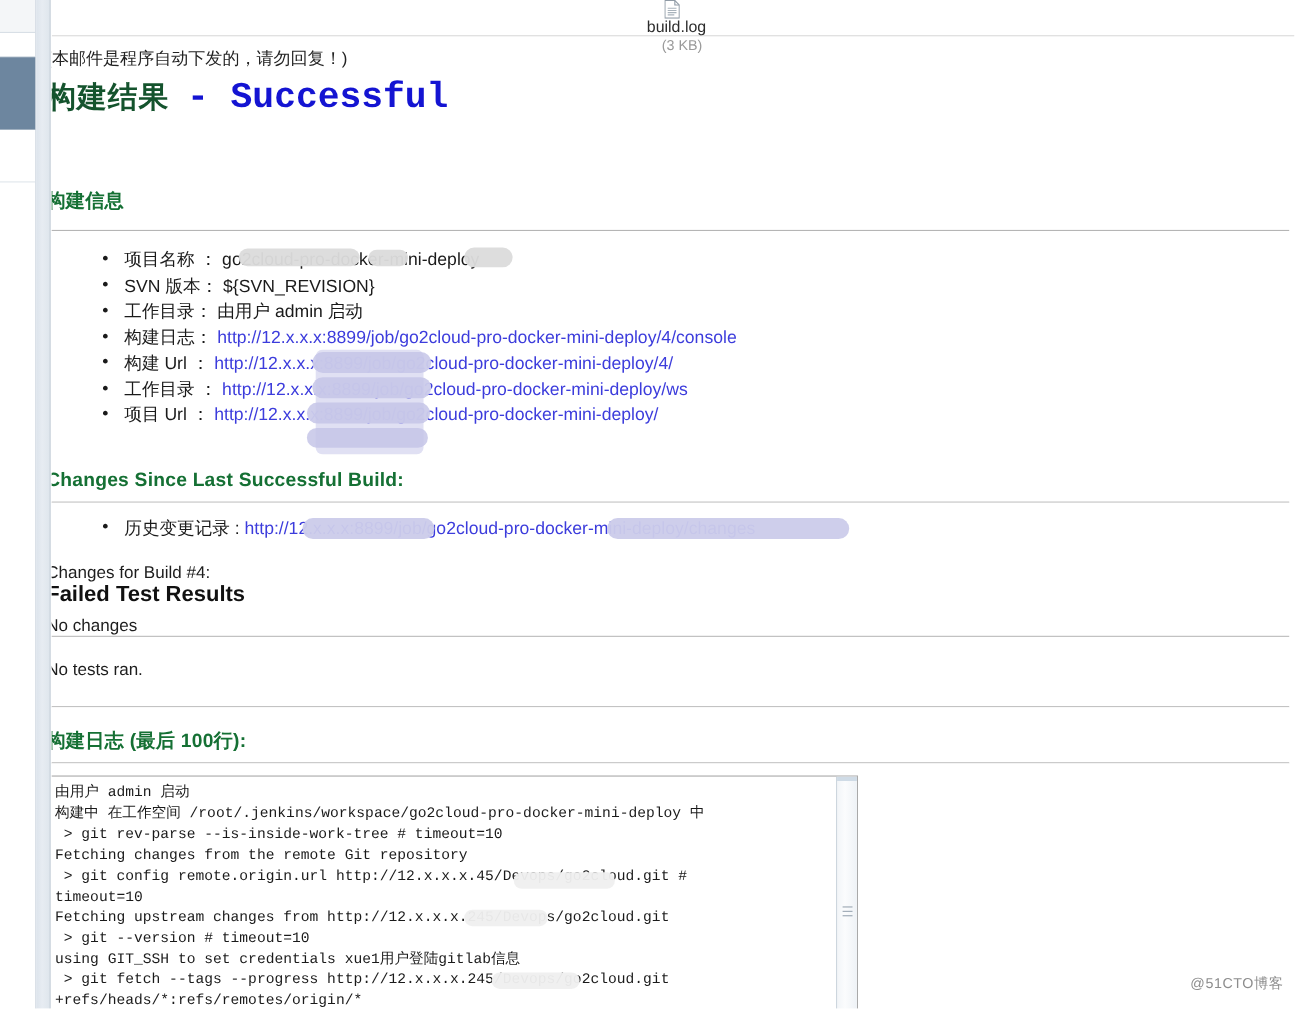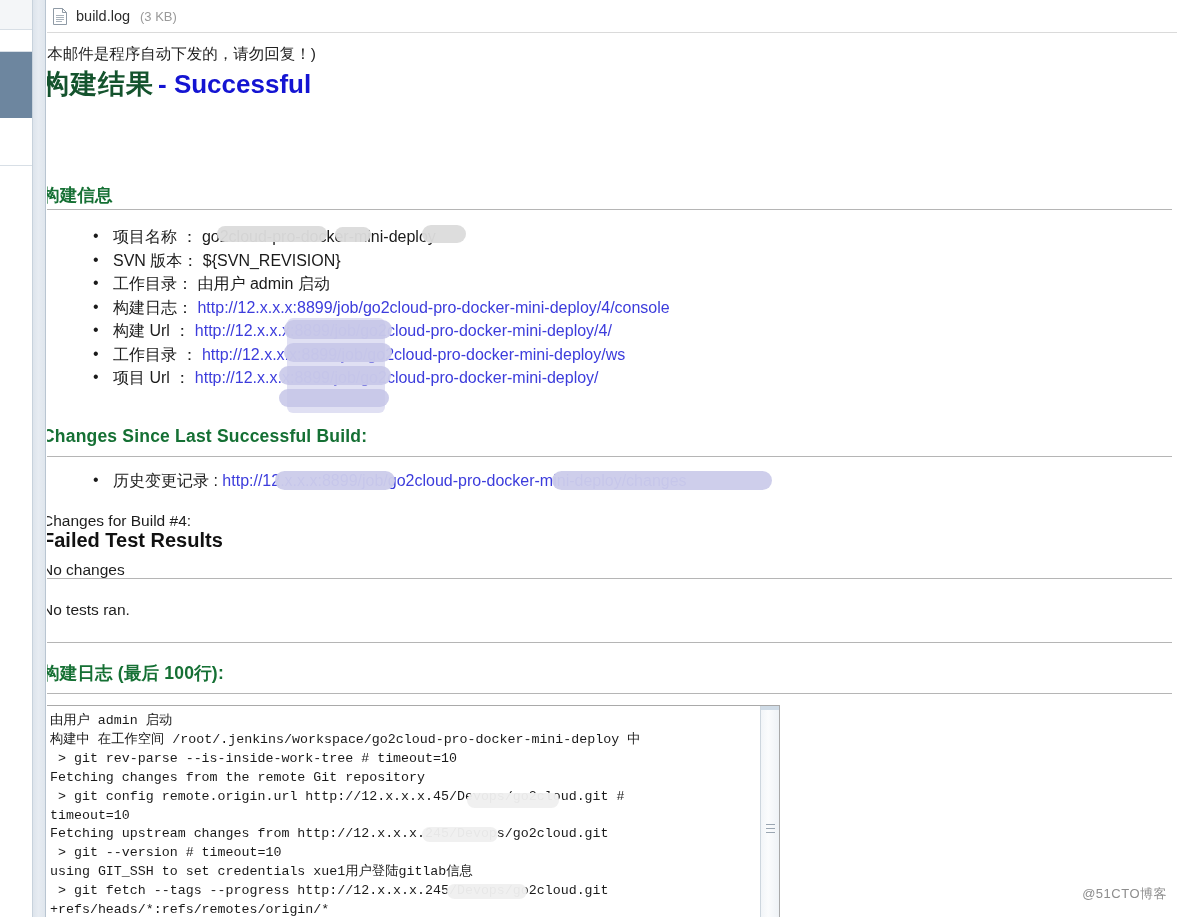--- a/index.html
+++ b/index.html
@@ -53,20 +53,21 @@
   }
 
   
   .attach-bar {
     position: relative;
     height: 33px;
     padding-left: 6px;
     display: flex; align-items: center;
     border-bottom: 1px solid #dadada;
     box-sizing: border-box;
+    flex-direction: column;
   }
   .file-icon {
     width: 14px; height: 17px;
     position: relative;
     margin-right: 9px;
     flex: 0 0 auto;
   }
   .file-icon svg { display:block; }
   .file-name {
     font-size: 14.5px; color: #2c2c2c;
@@ -93,35 +94,36 @@
     line-height: 1.25;
     white-space: nowrap;
   }
   .title-cn {
     font-size: 27px;
     font-weight: bold;
     color: #14532d;
     letter-spacing: 1px;
   }
   .title-en {
-    font-size: 26px;
+    font-size: 33px;
     font-weight: bold;
     color: #1414d2;
-    margin-left: 4px;
+    margin-left: 16px;
+    font-family: Liberation Mono, monospace;
   }
 
   h3.section {
     color: #157034;
     font-size: 17.5px;
     font-weight: bold;
     margin: 0;
     padding: 0;
     letter-spacing: .2px;
   }
-  .sec-buildinfo { position:absolute; left:-5px; top:150px; }
+  .sec-buildinfo { position:absolute; left:-5px; top:137px; }
   .sec-changes   { position:absolute; left:-5px; top:393px; font-size:16.5px;}
   .sec-log       { position:absolute; left:-5px; top:628px; font-size:19px;}
 
   hr.rule {
     position: absolute;
     left: -6px;
     width: 1131px;
     height: 0;
     border: none;
     border-top: 1px solid #b5b5b5;

